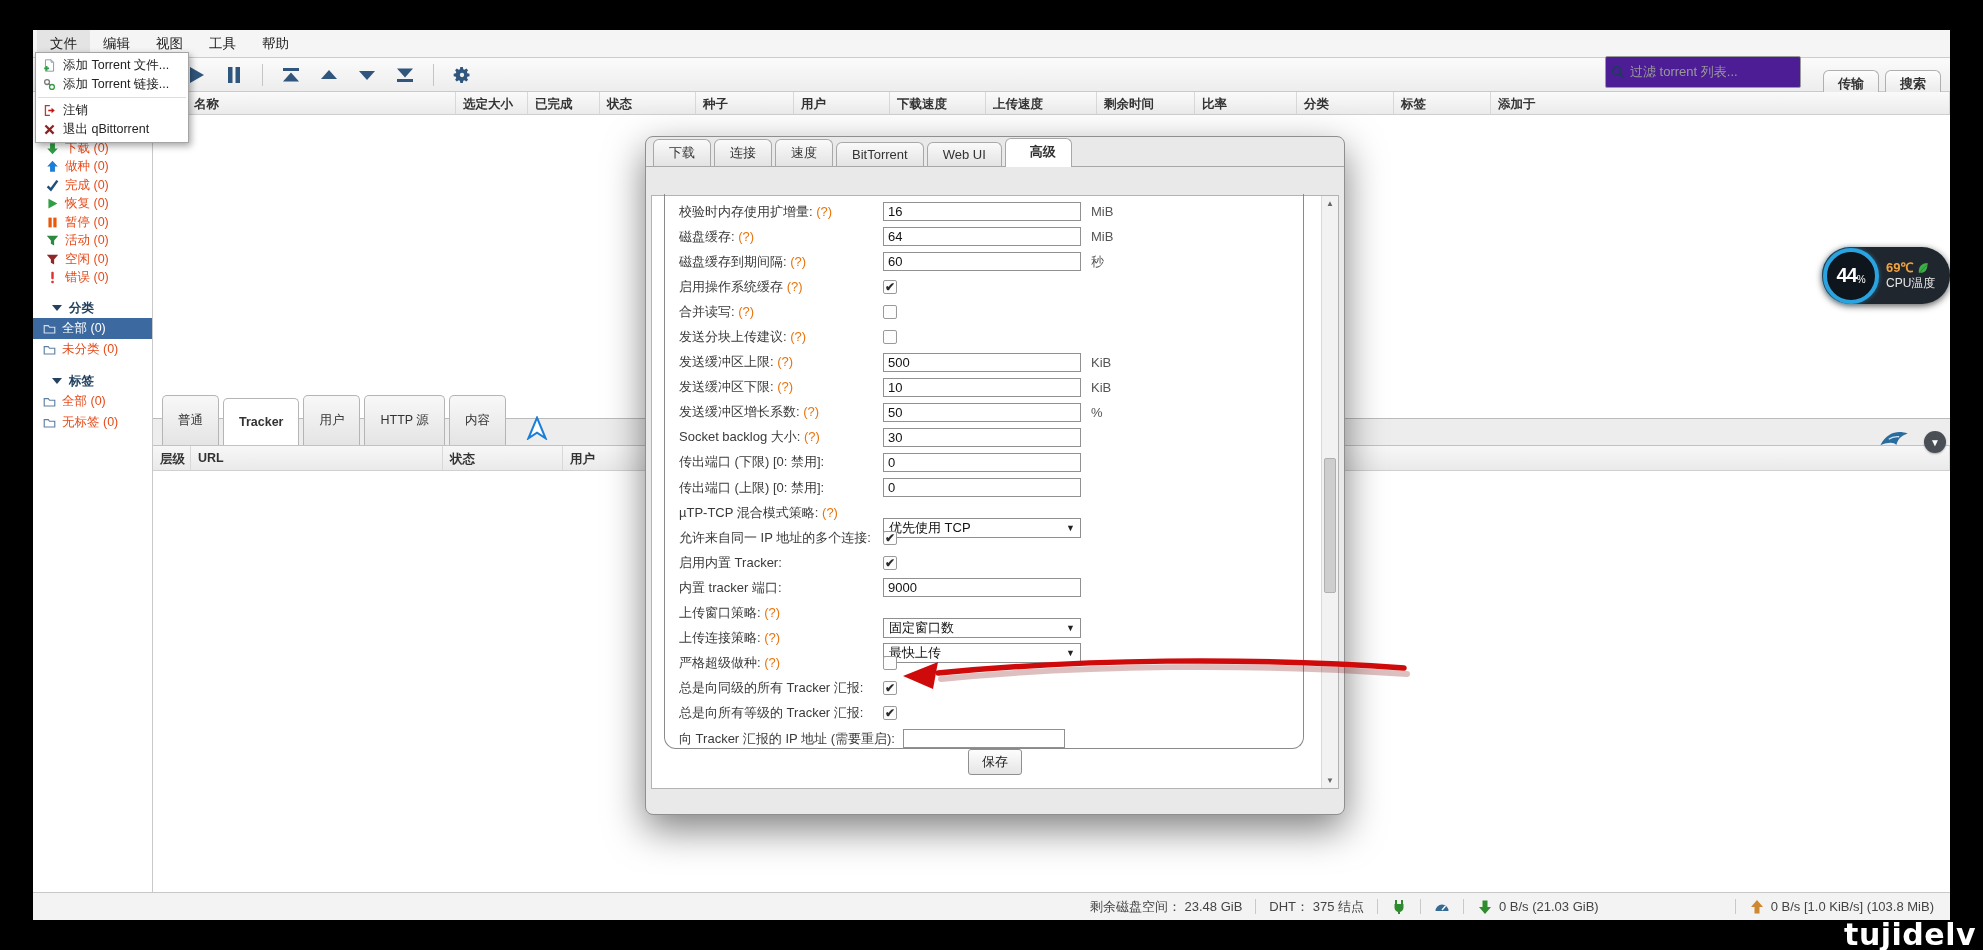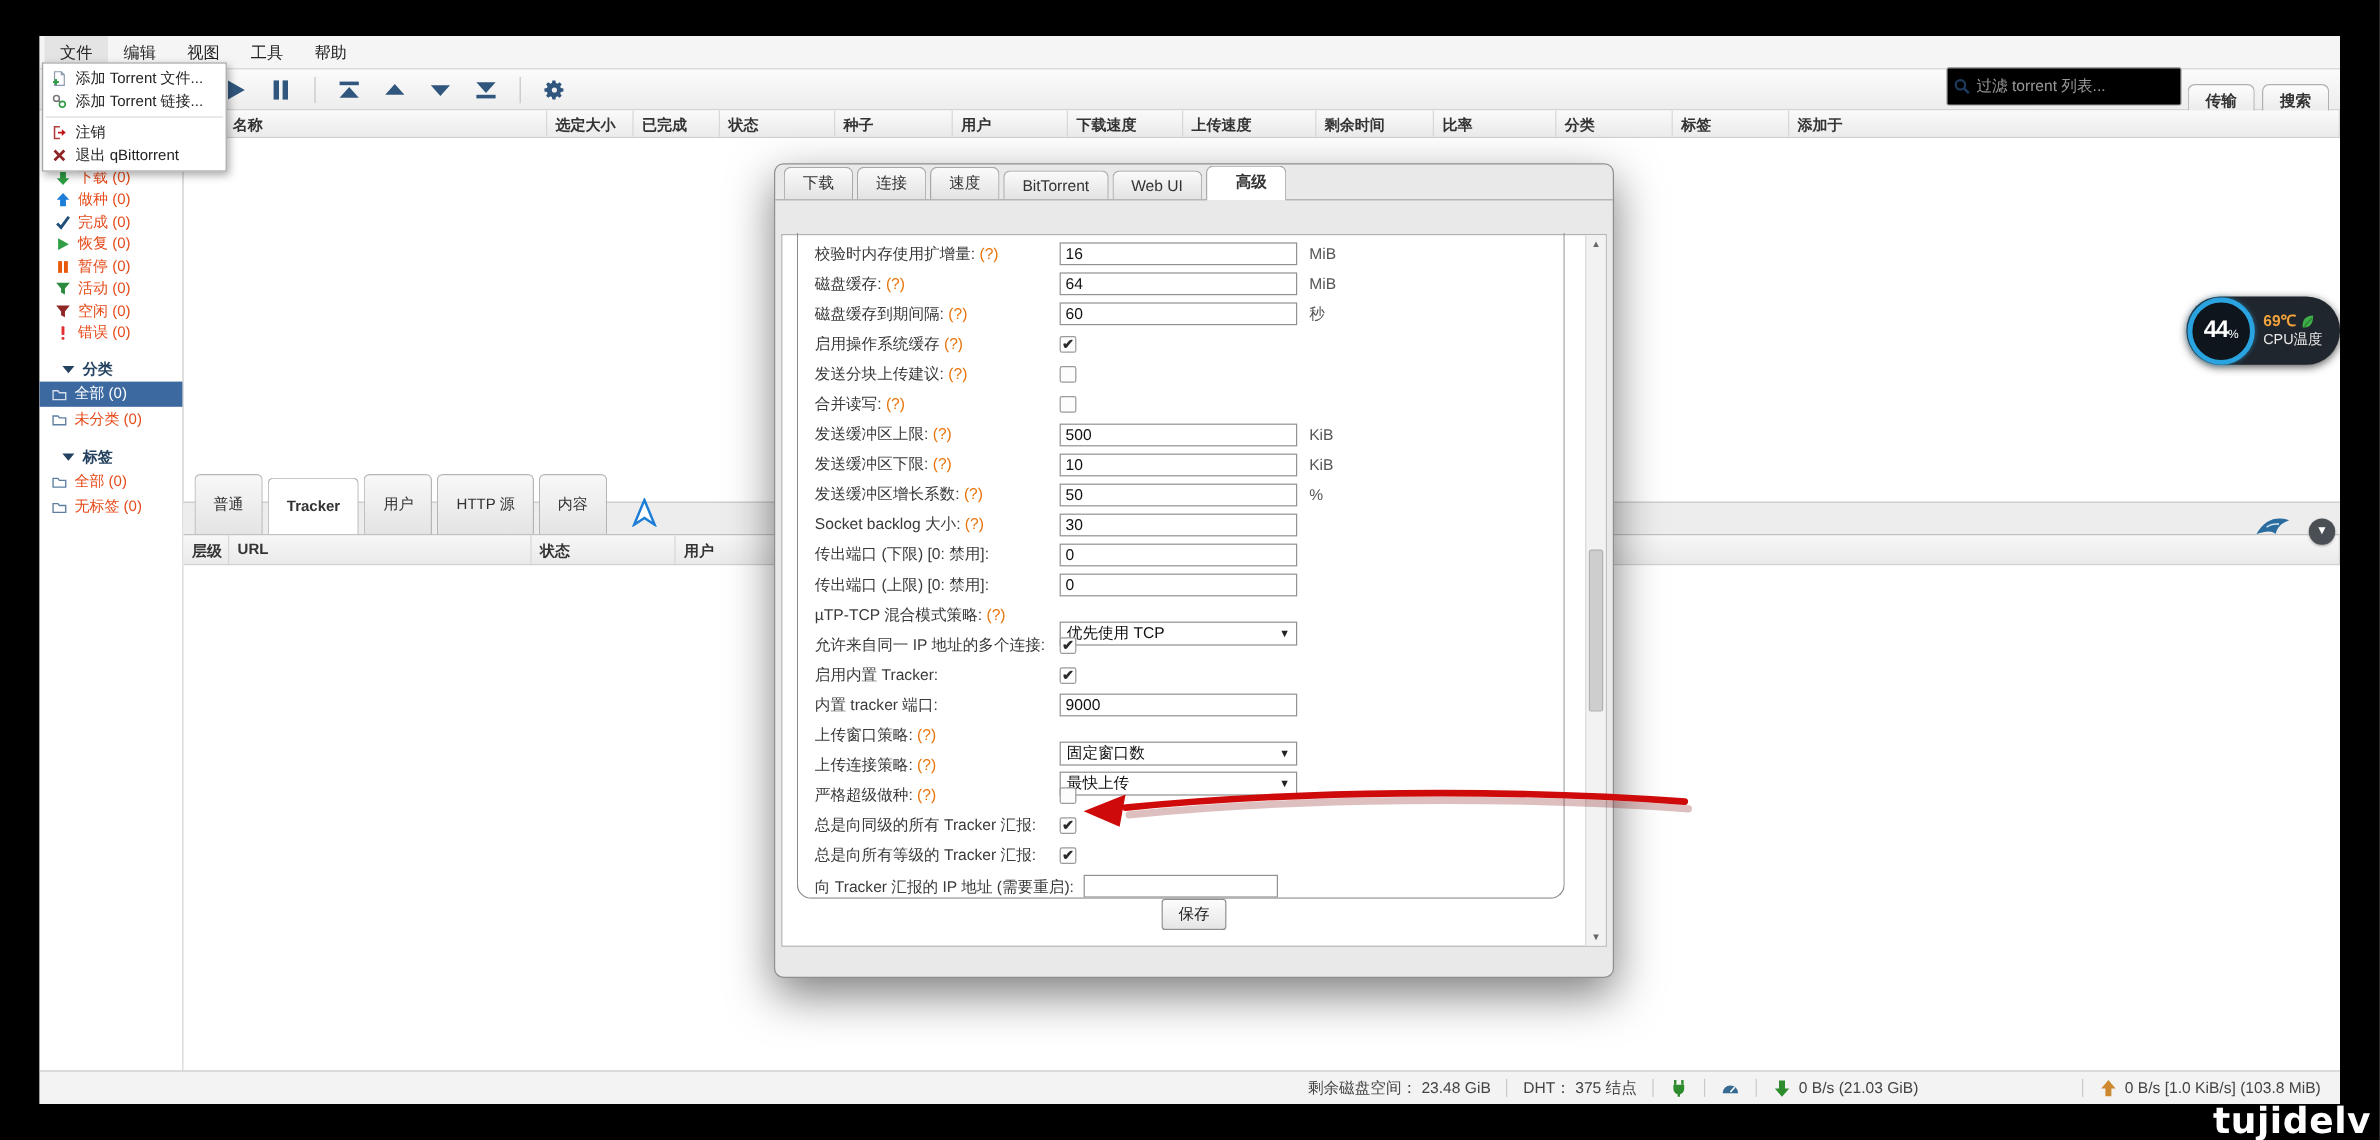--- a/index.html
+++ b/index.html
@@ -12,21 +12,21 @@
   .menubar { position:absolute; left:0; top:0; width:100%; height:28px; background:#f5f5f5; border-bottom:1px solid #ccc; display:flex; align-items:center; padding-left:4px; font-size:13.5px; color:#222; }
   .mitem { padding:5px 13px; cursor:default; }
   .mitem.active { background:#e4e4e4; }
 
   .toolbar { position:absolute; left:0; top:28px; width:100%; height:34px; background:linear-gradient(#fbfbfb,#ededed); border-bottom:1px solid #c9c9c9; }
   .tbicons { position:absolute; left:150px; top:4px; display:flex; align-items:center; gap:12px; }
   .tbtn { width:26px; height:26px; display:flex; align-items:center; justify-content:center; }
   .tbtn svg { width:20px; height:20px; }
   .tsep { width:1px; height:22px; background:#c5c5c5; margin:0 3px; }
 
-  .searchbox { position:absolute; top:26px; left:1572px; width:196px; height:22px; background:#000000; border:1px solid #9a9a9a; border-radius:2px; display:flex; align-items:center; padding:15px 5px; gap:5px;margin-left:17px; }
+  .searchbox { position:absolute; top:26px; left:1572px; width:196px; height:22px; background:#4c1d95; border:1px solid #9a9a9a; border-radius:2px; display:flex; align-items:center; padding:15px 5px; gap:5px; }
   .searchbox svg { width:14px; height:14px; }
   .sph { color:#999; font-size:13px; white-space:nowrap; }
 
   .viewtabs { position:absolute; top:40px; left:1790px; display:flex; gap:6px; }
   .vtab { padding:4px 14px 5px; background:linear-gradient(#fdfdfd,#e7e7e7); border:1px solid #b0b0b0; border-bottom:none; border-radius:6px 6px 0 0; font-size:13px; font-weight:bold; color:#333; }
 
   .thead { position:absolute; left:120px; top:62px; right:0; height:23px; background:linear-gradient(#fafafa,#ebebeb); border-bottom:1px solid #cfcfcf; display:flex; font-size:12.5px; font-weight:bold; color:#333; }
   .th { border-right:1px solid #d8d8d8; padding:4px 0 0 7px; white-space:nowrap; overflow:hidden; height:100%; }
 
   
@@ -422,25 +422,25 @@
             <div class="opt-row">
               <span class="opt-label">磁盘缓存到期间隔: <a class="opt-help">(?)</a></span>
               <input class="opt-input" value="60" style="">
               <span class="opt-unit">秒</span>
             </div>
             <div class="opt-row">
               <span class="opt-label">启用操作系统缓存 <a class="opt-help">(?)</a></span>
               <span class="opt-check checked">✔</span>
             </div>
             <div class="opt-row">
+              <span class="opt-label">合并读写: <a class="opt-help">(?)</a></span>
+              <span class="opt-check"></span>
+            </div>
+            <div class="opt-row">
               <span class="opt-label">发送分块上传建议: <a class="opt-help">(?)</a></span>
-              <span class="opt-check"></span>
-            </div>
-            <div class="opt-row">
-              <span class="opt-label">合并读写: <a class="opt-help">(?)</a></span>
               <span class="opt-check"></span>
             </div>
             <div class="opt-row">
               <span class="opt-label">发送缓冲区上限: <a class="opt-help">(?)</a></span>
               <input class="opt-input" value="500" style="">
               <span class="opt-unit">KiB</span>
             </div>
             <div class="opt-row">
               <span class="opt-label">发送缓冲区下限: <a class="opt-help">(?)</a></span>
               <input class="opt-input" value="10" style="">

